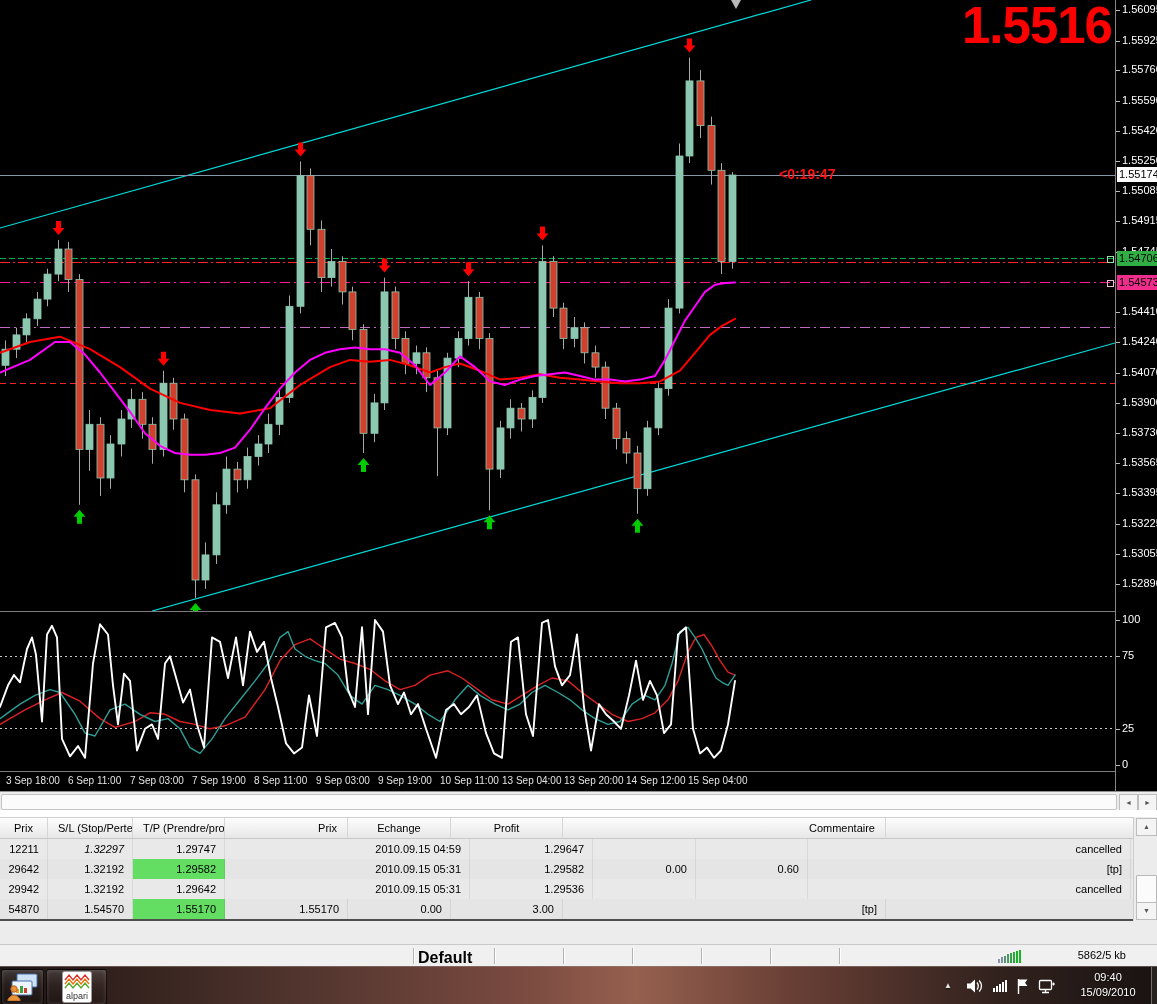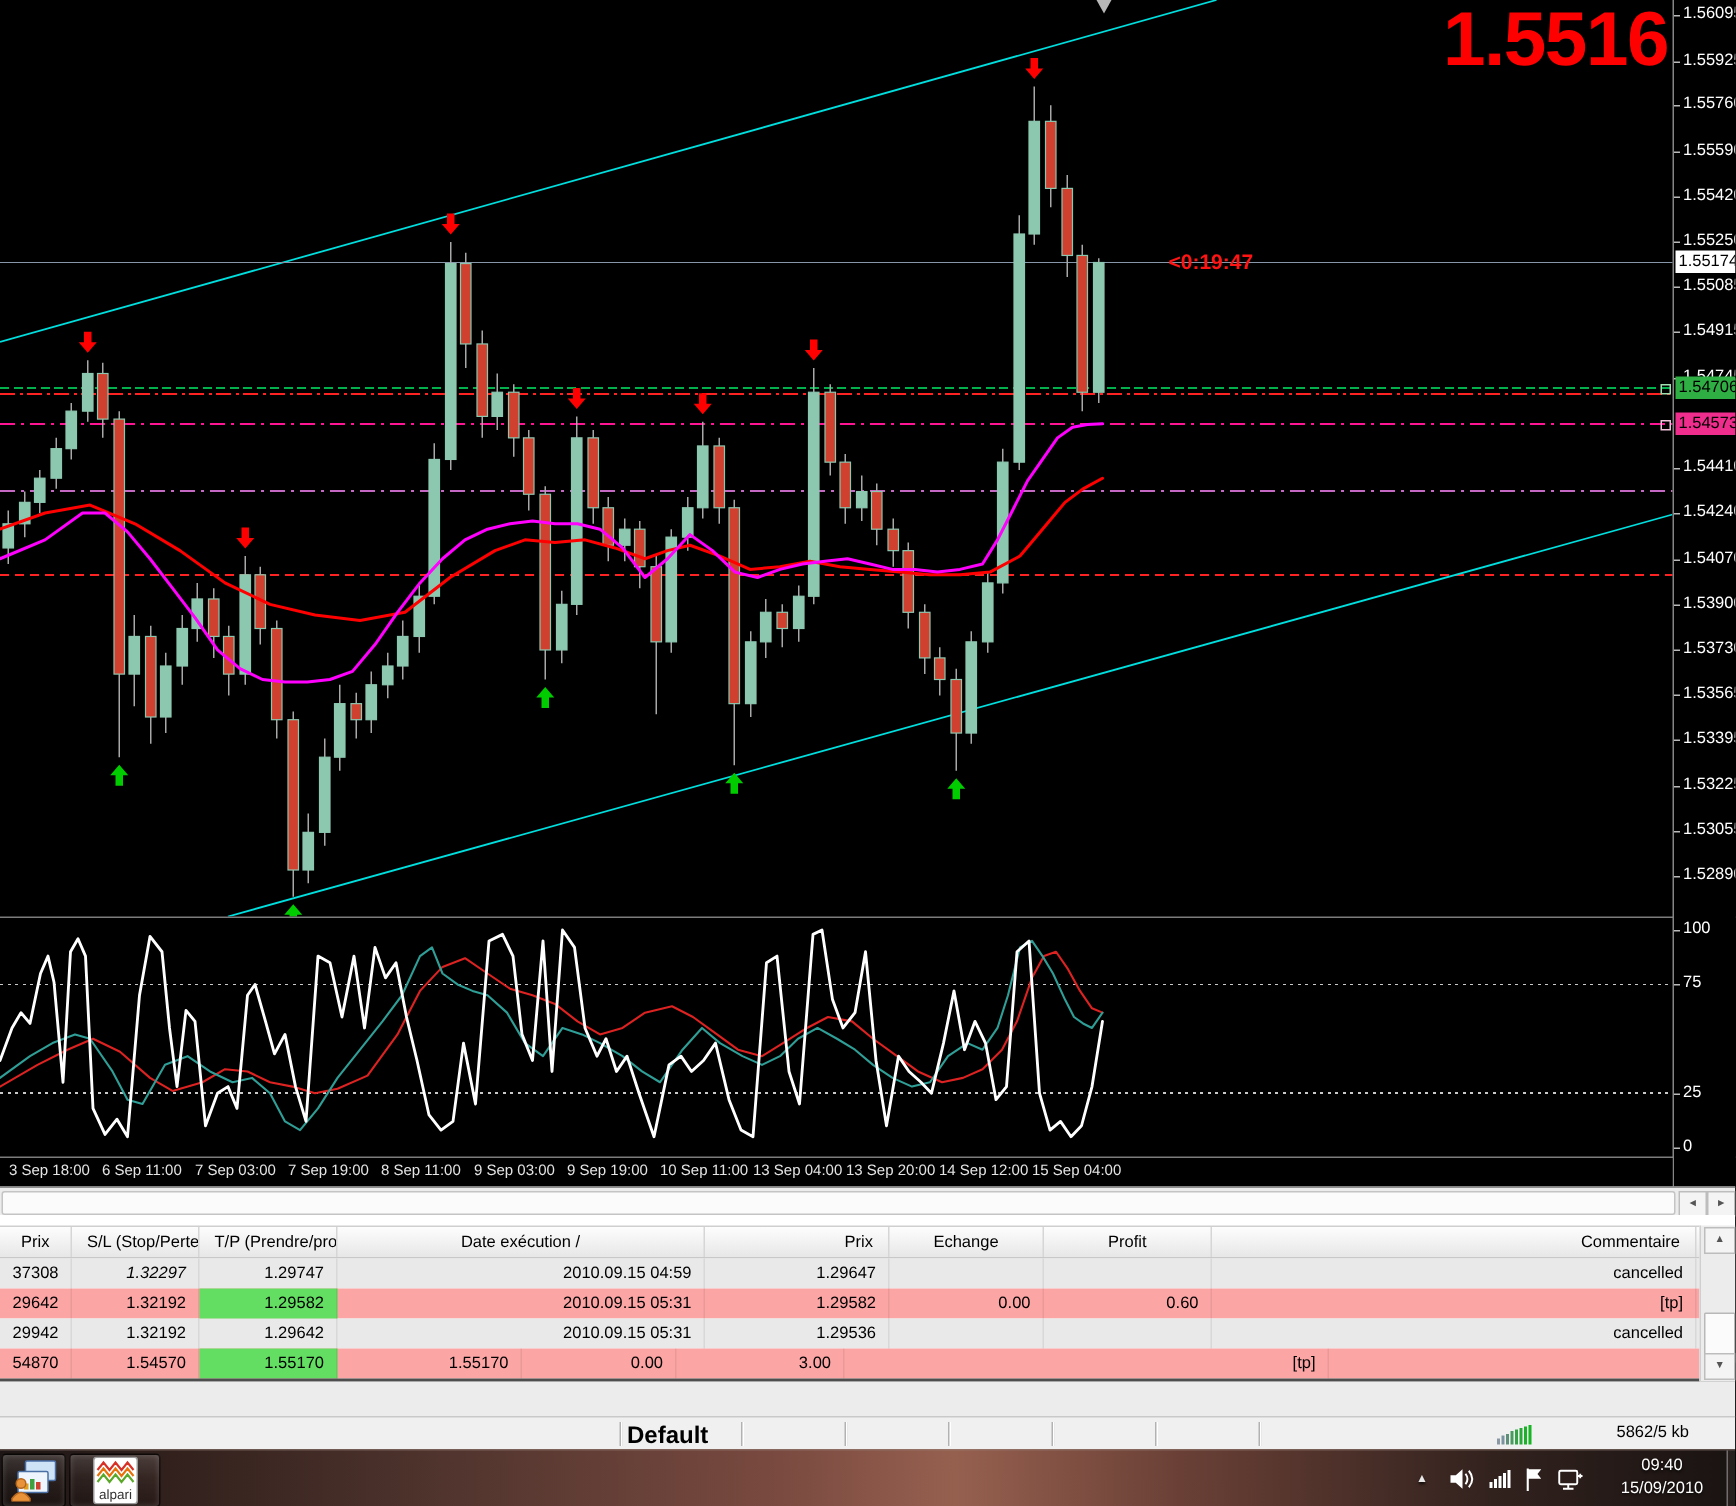--- a/index.html
+++ b/index.html
@@ -33,21 +33,21 @@
         font-size:7px;color:#555;text-align:center;line-height:15px;}
   .hbtn.left{left:1119px;} .hbtn.right{left:1138px;}
   .table-area{position:absolute;left:0;top:810px;width:1157px;height:111px;background:#fff;}
   .thead{position:absolute;left:0;top:7px;width:1133px;height:22px;display:flex;
          background:linear-gradient(#fdfdfd,#e7e7e7);border-top:1px solid #cfcfcf;
          border-bottom:1px solid #c8c8c8;box-sizing:border-box;}
   .hcell{height:20px;line-height:20px;font-size:11px;color:#000;box-sizing:border-box;
          border-right:1px solid #d6d6d6;padding:0 10px;overflow:hidden;white-space:nowrap;}
   .tbody{position:absolute;left:0;top:29px;width:1133px;}
   .trow{display:flex;height:20px;}
-  .trow.odd{background:#e9e9e9;} .trow.even{background:#fca5a5;}
+  .trow.odd{background:#e9e9e9;} .trow.even{background:#e5e5e5;}
   .tcell{height:20px;line-height:20px;font-size:11px;color:#000;text-align:right;box-sizing:border-box;
          border-right:1px solid rgba(0,0,0,0.07);padding:0 8px;overflow:hidden;white-space:nowrap;}
   .tcell.green{background:#63de63;}
   .tbottom{position:absolute;left:0;top:109px;width:1133px;height:2px;background:#4e4e4e;}
   .vscroll{position:absolute;left:1133px;top:7px;width:24px;height:104px;background:#ececec;
            border-left:1px solid #cfcfcf;box-sizing:border-box;}
   .vbtn{position:absolute;left:2px;width:19px;height:16px;background:#f4f4f4;border:1px solid #bdbdbd;
         font-size:7px;color:#555;text-align:center;line-height:15px;}
   .vbtn.up{top:1px;} .vbtn.down{bottom:1px;}
   .vthumb{position:absolute;left:2px;top:58px;width:19px;height:32px;background:#fbfbfb;
@@ -333,29 +333,28 @@
     <div class="hthumb"></div>
     <div class="hbtn left">◄</div>
     <div class="hbtn right">►</div>
   </div>
 
   <div class="table-area">
     <div class="thead" id="thead">
         <div class="hcell" style="width: 48px; text-align: center;">Prix</div>
         <div class="hcell" style="width: 85px; text-align: center;">S/L (Stop/Perte)</div>
         <div class="hcell" style="width: 92px; text-align: center;">T/P (Prendre/pro...</div>
-        <div class="hcell" style="width: 245px; text-align: center;">Date exécution   /</div>
         <div class="hcell" style="width: 123px; text-align: right;">Prix</div>
         <div class="hcell" style="width: 103px; text-align: center;">Echange</div>
         <div class="hcell" style="width: 112px; text-align: center;">Profit</div>
         <div class="hcell" style="width: 323px; text-align: right;">Commentaire</div>
       </div>
     <div class="tbody" id="tbody">
         <div class="trow odd">
-          <div class="tcell" style="width: 48px;">37308</div>
+          <div class="tcell" style="width: 48px;">12211</div>
           <div class="tcell" style="width: 85px; font-style: italic;">1.32297</div>
           <div class="tcell" style="width: 92px;">1.29747</div>
           <div class="tcell" style="width: 245px;">2010.09.15 04:59</div>
           <div class="tcell" style="width: 123px;">1.29647</div>
           <div class="tcell" style="width: 103px;"></div>
           <div class="tcell" style="width: 112px;"></div>
           <div class="tcell" style="width: 323px;">cancelled</div>
         </div>
         <div class="trow even">
           <div class="tcell" style="width: 48px;">29642</div>

